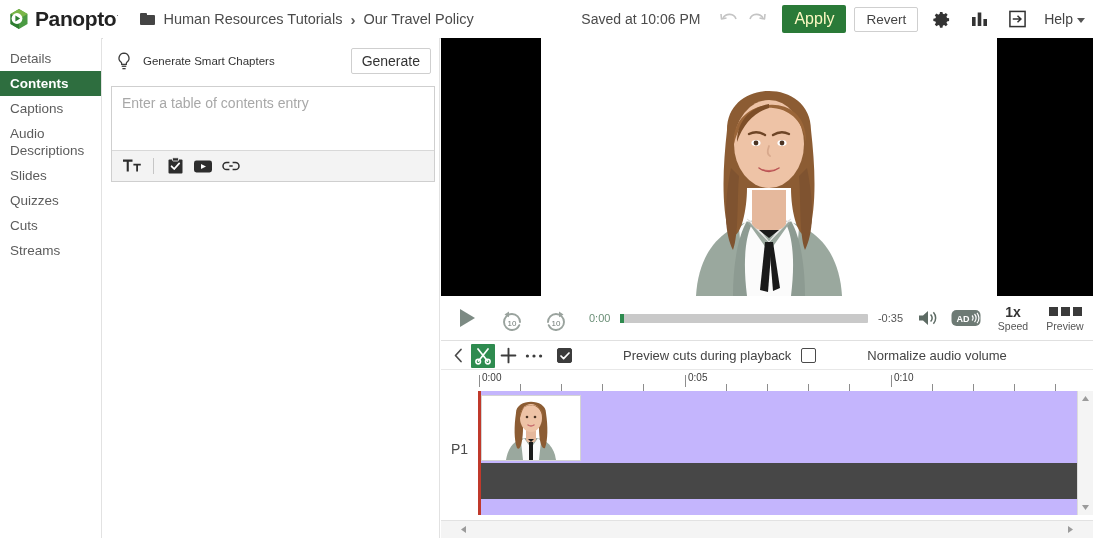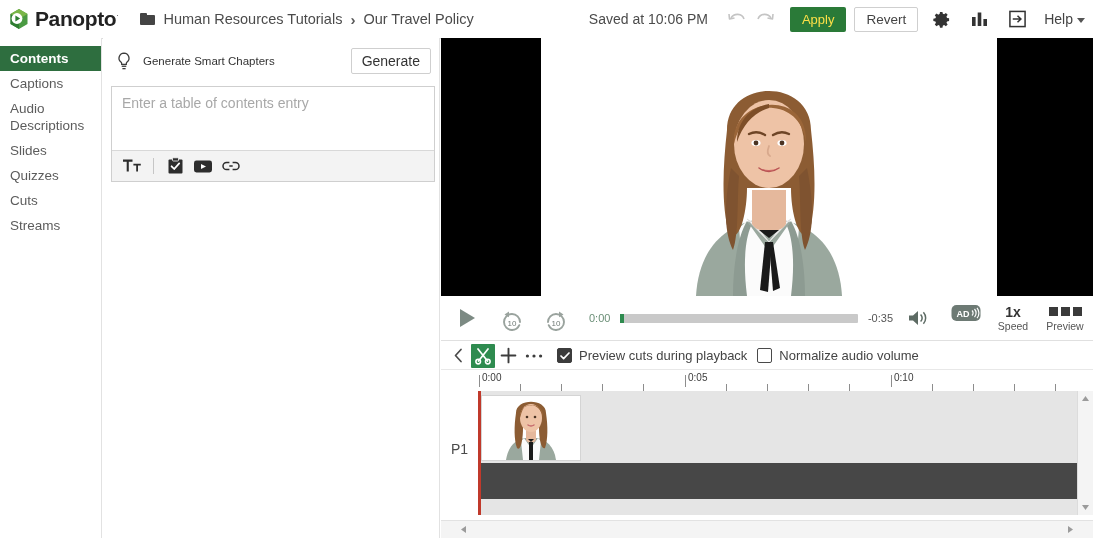--- a/index.html
+++ b/index.html
@@ -35,21 +35,21 @@
   .bc-text{font-size:14.5px;color:#4b4b4b;}
   .bc-sep{font-size:15px;color:#5a5a5a;margin:0 8px;font-weight:bold;}
 
   .header-right{margin-left:auto;display:flex;align-items:center;padding-right:8px;}
   .saved-text{font-size:14px;color:#4b4b4b;margin-right:16px;}
   .undo-btn,.redo-btn{
     width:26px;height:26px;display:flex;align-items:center;justify-content:center;
     color:#c2c2c2;margin-right:2px;
   }
   .btn-apply{
-    background:#2a7a38;color:#fde047;border:none;font-size:13px;
+    background:#2a7a38;color:#fef9c3;border:none;font-size:16px;
     padding:5px 12px;border-radius:2px;margin-left:10px;cursor:pointer;
     font-family:"Liberation Sans",sans-serif;
   }
   .btn-revert{
     background:#fff;color:#444;border:1px solid #cfcfcf;font-size:13.5px;
     padding:4px 11px;border-radius:2px;margin-left:8px;cursor:pointer;
     font-family:"Liberation Sans",sans-serif;
   }
   .hicon{
     width:30px;height:28px;display:flex;align-items:center;justify-content:center;
@@ -112,21 +112,21 @@
   }
   .play-btn{width:40px;height:34px;display:flex;align-items:center;justify-content:center;cursor:pointer;}
   .skip-btn{width:38px;height:34px;display:flex;align-items:flex-end;justify-content:center;cursor:pointer;margin-left:6px;}
   .time-cur{font-size:11px;color:#6b8f77;margin:0 10px 0 14px;}
   .time-rem{font-size:11px;color:#555;margin:0 10px 0 10px;}
   .progress{
     flex:1;height:9px;background:#c9c9c9;border-radius:1px;position:relative;cursor:pointer;min-width:60px;
   }
   .progress .played{position:absolute;left:0;top:0;width:4px;height:9px;background:#2e8b4f;}
   .vol-btn{width:30px;height:30px;display:flex;align-items:center;justify-content:center;cursor:pointer;}
-  .ad-btn{width:34px;height:30px;display:flex;justify-content:center;cursor:pointer;margin-left:16px;}
+  .ad-btn{width:34px;height:30px;display:flex;align-items:center;justify-content:center;cursor:pointer;margin-left:6px;}
   .stack-btn{
     display:flex;flex-direction:column;align-items:center;justify-content:center;
     min-width:44px;margin-left:8px;cursor:pointer;
   }
   .stack-top{font-size:14px;font-weight:bold;color:#333;line-height:16px;}
   .stack-sub{font-size:10.5px;color:#555;line-height:13px;}
   .preview-squares{display:flex;gap:3px;align-items:center;height:16px;}
   .preview-squares i{display:block;width:9px;height:9px;background:#3a3a3a;}
 
   
@@ -135,41 +135,41 @@
     background:#fff;display:flex;align-items:center;padding:0 6px;box-sizing:border-box;
     border-bottom:1px solid #e8e8e8;
   }
   .chev-btn{width:22px;height:24px;display:flex;align-items:center;justify-content:center;cursor:pointer;color:#555;}
   .cut-btn{
     width:24px;height:24px;background:#2e8b4f;display:flex;align-items:center;justify-content:center;
     cursor:pointer;margin-left:2px;border-radius:1px;
   }
   .plus-btn{width:26px;height:24px;display:flex;align-items:center;justify-content:center;cursor:pointer;}
   .dots-btn{width:26px;height:24px;display:flex;align-items:center;justify-content:center;cursor:pointer;color:#3c3c3c;font-size:16px;letter-spacing:1px;}
-  .cbx-wrap{display:flex;align-items:center;margin-left:10px;cursor:pointer;}
+  .cbx-wrap{display:flex;align-items:center;margin-left:10px;cursor:pointer;gap:44px;}
   .cbx{width:13px;height:13px;border:1px solid #4a4a4a;border-radius:2px;background:#fff;
     display:flex;align-items:center;justify-content:center;flex:none;}
   .cbx.checked{background:#3c3c3c;border-color:#3c3c3c;}
   .cbx-label{font-size:13px;color:#444;margin-left:7px;white-space:nowrap;}
 
   
   .timeline{
     position:absolute;left:441px;top:370px;width:652px;height:168px;background:#fff;
     box-sizing:border-box;
   }
   .ruler{
     position:absolute;left:0;top:0;width:636px;height:21px;background:#fff;
     border-bottom:1px solid #d8d8d8;overflow:hidden;
   }
   .tick{position:absolute;bottom:0;width:1px;background:#8d8d8d;}
   .tick.major{height:12px;bottom:4px;}
   .tick.minor{height:7px;}
   .tick-label{position:absolute;top:2px;font-size:10px;color:#3c3c3c;}
   .tracks{
-    position:absolute;left:0;top:21px;width:636px;height:124px;background:#e5e5e5;overflow:hidden;
+    position:absolute;left:0;top:21px;width:636px;height:124px;background:#c4b5fd;overflow:hidden;
     border-right:1px solid #b9b9b9;
   }
   .track-gutter{position:absolute;left:0;top:0;width:37px;height:124px;background:#fff;}
   .track-label{position:absolute;left:10px;top:50px;font-size:14px;color:#4a4a4a;}
   .playhead{position:absolute;left:37px;top:0;width:3px;height:145px;background:#c0392b;z-index:6;}
   .thumb-strip{position:absolute;left:40px;top:4px;width:98px;height:64px;border:1px solid #d4d4d4;
     background:#fff;overflow:hidden;}
   .audio-strip{position:absolute;left:40px;top:72px;right:0;height:36px;background:#474747;}
   .vscroll{
     position:absolute;right:0;top:21px;width:15px;height:124px;background:#f4f4f4;
@@ -251,20 +251,21 @@
           <rect x="2" y="1.5" width="16" height="16" fill="none" stroke="#333" stroke-width="1.6"></rect>
           <path d="M5 9.5 L13 9.5 M10 6 L13.6 9.5 L10 13" stroke="#333" stroke-width="1.6" fill="none"></path>
         </svg>
       </div>
 
       <div class="help-menu"><span>Help</span><i class="caret"></i></div>
     </div>
   </div>
 
   <div class="sidebar">
+    <div class="side-item">Details</div>
     <div class="side-item active">Contents</div>
     <div class="side-item">Captions</div>
     <div class="side-item">Audio Descriptions</div>
     <div class="side-item">Slides</div>
     <div class="side-item">Quizzes</div>
     <div class="side-item">Cuts</div>
     <div class="side-item">Streams</div>
   </div>
 
   <div class="contents-pane">

